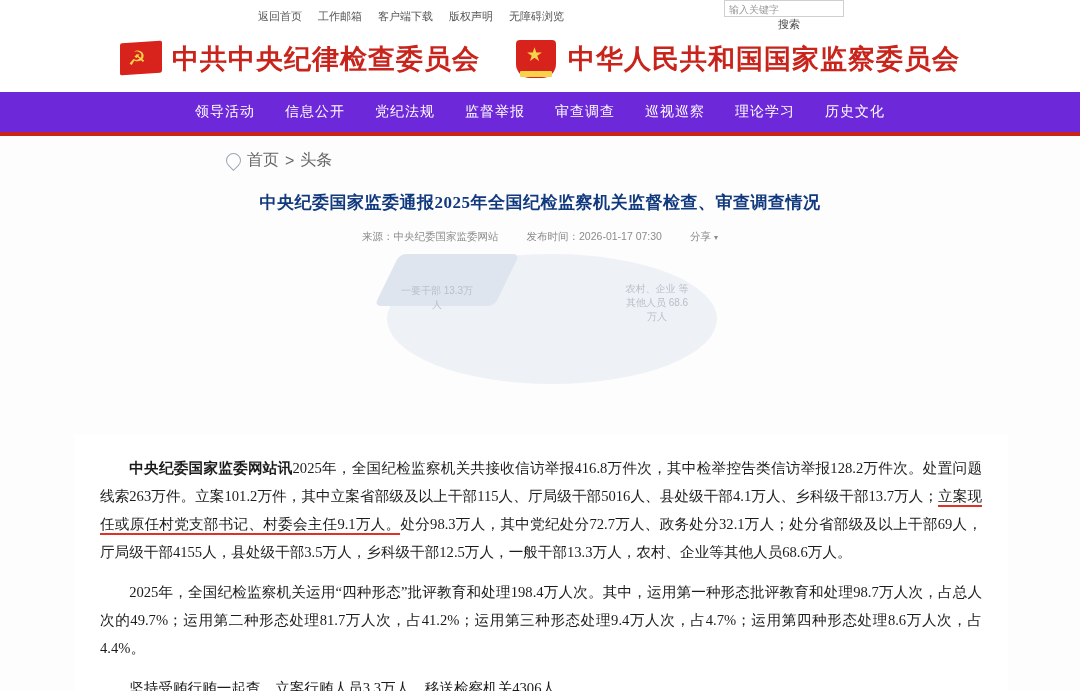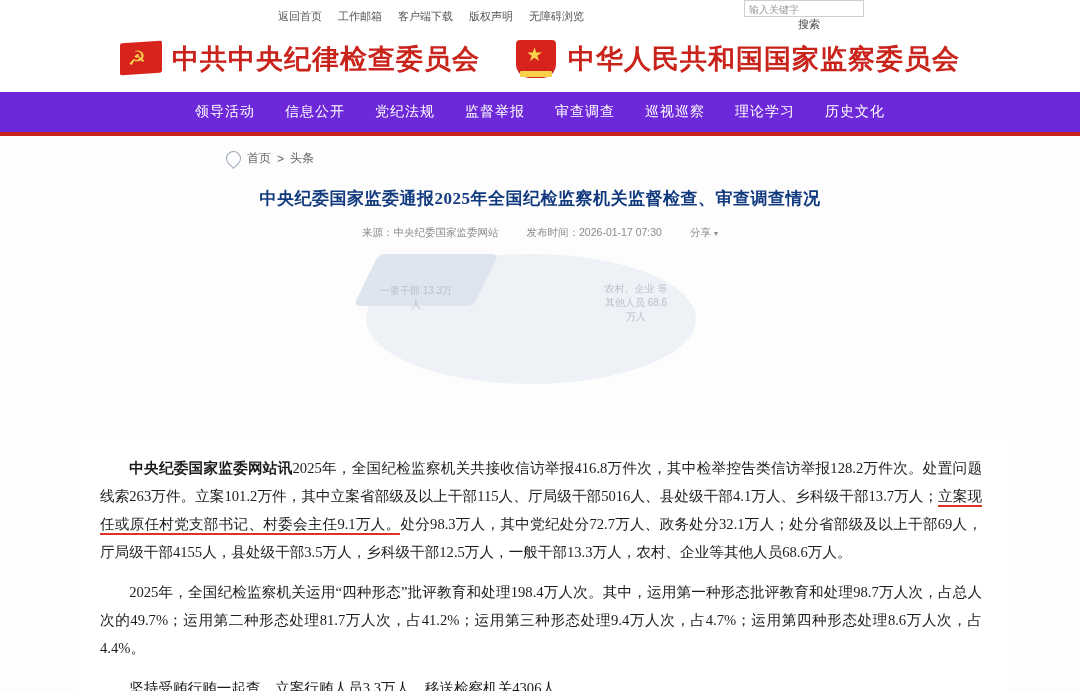--- a/index.html
+++ b/index.html
@@ -15,21 +15,20 @@
     position: relative;
   }
   
   .topbar {
     height: 28px;
     display: flex;
     align-items: center;
     font-size: 11px;
     color: #4a4a4a;
     padding-top: 2px;
-    padding-left: 20px;
   }
   .topbar-links {
     display: flex;
     gap: 16px;
     margin-left: 258px;
   }
   .topbar-links span {
     white-space: nowrap;
     color: #555;
   }
@@ -148,21 +147,21 @@
   
   .content {
     position: relative;
     height: 570px;
     background: #fdfdfd;
   }
   .breadcrumb {
     display: flex;
     align-items: center;
     gap: 6px;
-    font-size: 12px;
+    font-size: 16px;
     color: #666;
     padding: 14px 0 0 226px;
   }
   .pin-icon {
     width: 13px; height: 13px;
     border: 1px solid #9aa6b8;
     border-radius: 50% 50% 50% 0;
     transform: rotate(-45deg);
     display: inline-block;
   }
@@ -193,21 +192,21 @@
   .chart-backdrop {
     position: absolute;
     left: 0; right: 0;
     top: 118px;
     bottom: 0;
     overflow: hidden;
     pointer-events: none;
   }
   .pie-top {
     position: absolute;
-    left: 366px;
+    left: 387px;
     top: 0px;
     width: 330px;
     height: 150px;
   }
   .pie-top .wedge {
     position: absolute;
     border-radius: 50%;
   }
   .pie-top .main {
     left: 0; top: 0;

